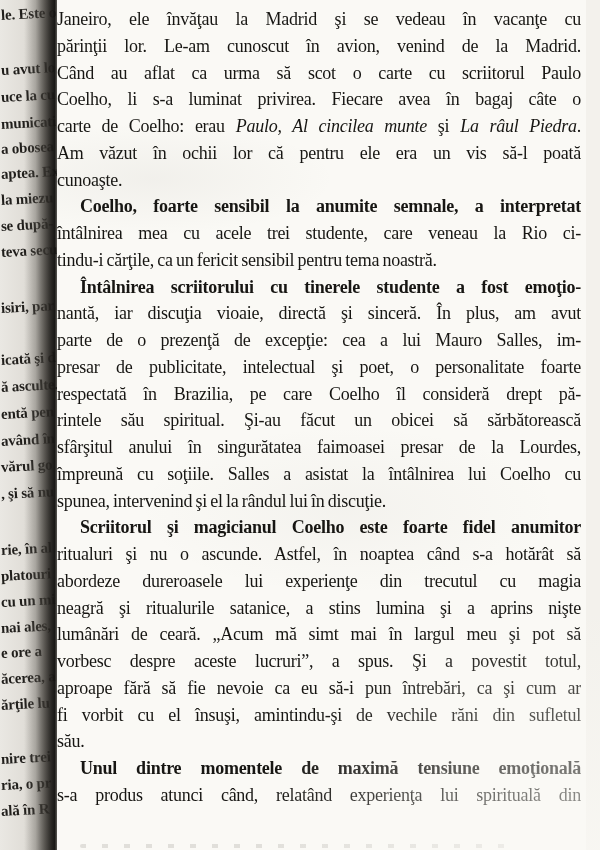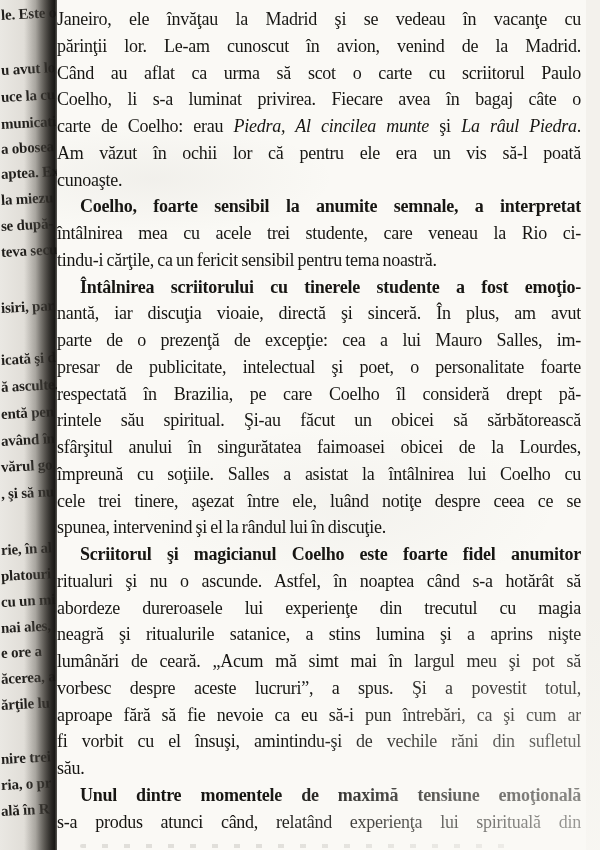--- a/index.html
+++ b/index.html
@@ -131,35 +131,34 @@
       <div class="frag" style="top: 777px;">ria, o pr</div>
       <div class="frag" style="top: 803px;">ală în R</div>
     </div>
   <div class="gutter"></div>
   <div class="main-page">
     <div class="text-block">
         <div class="line"><span class="">Janeiro, ele învăţau la Madrid şi se vedeau în vacanţe cu</span></div>
         <div class="line"><span class="">părinţii lor. Le-am cunoscut în avion, venind de la Madrid.</span></div>
         <div class="line"><span class="">Când au aflat ca urma să scot o carte cu scriitorul Paulo</span></div>
         <div class="line"><span class="">Coelho, li s-a luminat privirea. Fiecare avea în bagaj câte o</span></div>
-        <div class="line"><span class="">carte de Coelho: erau </span><span class="it">Piedra, Al cincilea munte</span><span class=""> şi </span><span class="it">La râul Piedra</span><span class="">.</span></div>
+        <div class="line"><span class="">carte de Coelho: erau </span><span class="it">Paulo, Al cincilea munte</span><span class=""> şi </span><span class="it">La râul Piedra</span><span class="">.</span></div>
         <div class="line"><span class="">Am văzut în ochii lor că pentru ele era un vis să-l poată</span></div>
         <div class="line last"><span class="">cunoaşte.</span></div>
         <div class="line indent"><span class="">Coelho, foarte sensibil la anumite semnale, a interpretat</span></div>
         <div class="line"><span class="">întâlnirea mea cu acele trei studente, care veneau la Rio ci-</span></div>
         <div class="line last"><span class="">tindu-i cărţile, ca un fericit sensibil pentru tema noastră.</span></div>
         <div class="line indent"><span class="">Întâlnirea scriitorului cu tinerele studente a fost emoţio-</span></div>
         <div class="line"><span class="">nantă, iar discuţia vioaie, directă şi sinceră. În plus, am avut</span></div>
         <div class="line"><span class="">parte de o prezenţă de excepţie: cea a lui Mauro Salles, im-</span></div>
         <div class="line"><span class="">presar de publicitate, intelectual şi poet, o personalitate foarte</span></div>
         <div class="line"><span class="">respectată în Brazilia, pe care Coelho îl consideră drept pă-</span></div>
         <div class="line"><span class="">rintele său spiritual. Şi-au făcut un obicei să sărbătorească</span></div>
-        <div class="line"><span class="">sfârşitul anului în singurătatea faimoasei obicei de la Lourdes,</span></div>
+        <div class="line"><span class="">sfârşitul anului în singurătatea faimoasei presar de la Lourdes,</span></div>
         <div class="line"><span class="">împreună cu soţiile. Salles a asistat la întâlnirea lui Coelho cu</span></div>
-        <div class="line"><span class="">cele trei tinere, aşezat între ele, luând notiţe despre ceea ce se</span></div>
         <div class="line last"><span class="">spunea, intervenind şi el la rândul lui în discuţie.</span></div>
         <div class="line indent"><span class="">Scriitorul şi magicianul Coelho este foarte fidel anumitor</span></div>
         <div class="line"><span class="">ritualuri şi nu o ascunde. Astfel, în noaptea când s-a hotărât să</span></div>
         <div class="line"><span class="">abordeze dureroasele lui experienţe din trecutul cu magia</span></div>
         <div class="line"><span class="">neagră şi ritualurile satanice, a stins lumina şi a aprins nişte</span></div>
         <div class="line"><span class="">lumânări de ceară. „Acum mă simt mai în largul meu şi pot să</span></div>
         <div class="line"><span class="">vorbesc despre aceste lucruri”, a spus. Şi a povestit totul,</span></div>
         <div class="line"><span class="">aproape fără să fie nevoie ca eu să-i pun întrebări, ca şi cum ar</span></div>
         <div class="line"><span class="">fi vorbit cu el însuşi, amintindu-şi de vechile răni din sufletul</span></div>
         <div class="line last"><span class="">său.</span></div>

